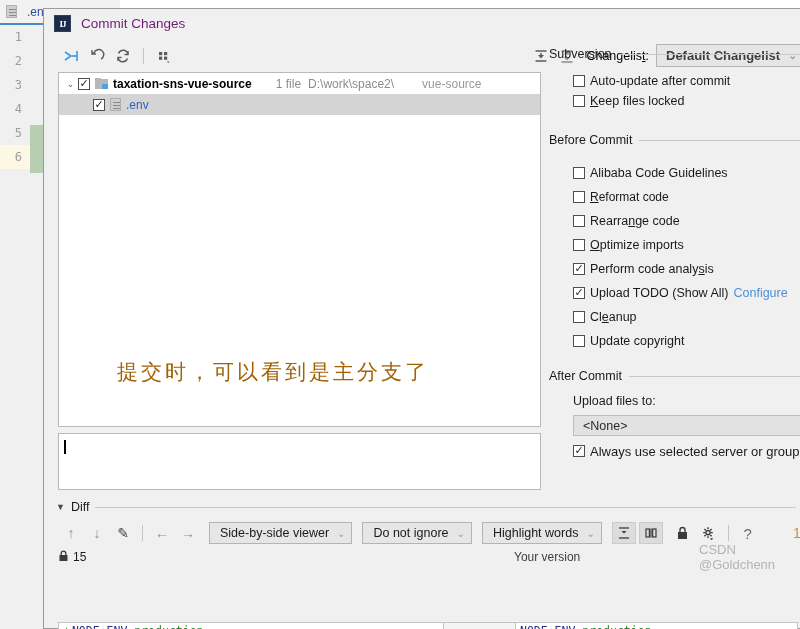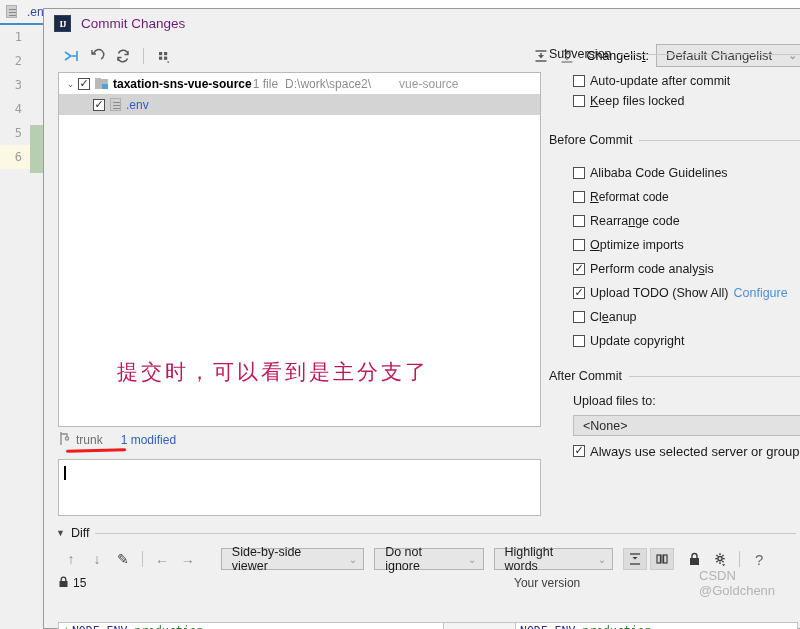--- a/index.html
+++ b/index.html
@@ -65,21 +65,21 @@
   .tb-sep { width:1px; height:16px; background:#c4c4c4; margin: 0 7px; }
   .tb-spacer { flex: 1; }
   .changelist-label { font-size:12.5px; color:#000; margin: 0 7px 0 6px; }
   .changelist-label u { text-decoration: underline; }
   .combo {
     height: 23px; min-width: 148px; background:#e6e6e6;
     border:1px solid #b4b4b4;
     display:flex; align-items:center; justify-content:space-between;
     padding: 0 6px 0 9px; font-size:13px; color:#3c3c3c; font-weight:bold;
   }
-  .combo .cv { font-weight:normal; }
+  .combo .cv { font-weight:bold; }
   .chev { color:#9a9a9a; font-size:10px; margin-left:8px; }
 
   
   .tree {
     margin: 0 0 0 14px; width: 483px; height: 355px;
     background:#ffffff; border:1px solid #b9b9b9; position:relative;
     overflow:hidden;
   }
   .tree-row {
     height: 21px; display:flex; align-items:center; padding-left:4px; gap:0;
@@ -103,29 +103,29 @@
   .ico-folder .f3 { position:absolute; left:7px; top:6px; width:6px; height:5px; background:#4fa3dd; }
   .ico-file {
     width:11px; height:13px; margin-right:5px; background:#cfcfcf;
     border:1px solid #b0b0b0; position:relative; flex:none;
   }
   .ico-file::after {
     content:""; position:absolute; left:2px; top:3px; width:7px; height:1px;
     background:#8a8a8a; box-shadow: 0 3px 0 #8a8a8a, 0 6px 0 #8a8a8a;
   }
   .node-name { font-weight:bold; color:#000; }
-  .node-meta { color:#8c8c8c; margin-left:1px; font-weight:normal; }
+  .node-meta { color:#8c8c8c; margin-left:24px; font-weight:normal; }
   .node-right { color:#9a9a9a; margin-left:28px; }
   .file-name { color:#2f5fc4; }
   .indent { width: 30px; flex:none; }
 
   
   .annotation {
     position:absolute; left:58px; top:285px;
-    color:#be185d; font-size:21px; letter-spacing:3px;
+    color:#a16207; font-size:21px; letter-spacing:3px;
     font-family:"DejaVu Sans", sans-serif; white-space:nowrap;
   }
 
   
   .branch-row {
     margin-left:14px; height:26px; display:flex; align-items:center; gap:0;
     font-size:12px; position:relative; width:483px;
   }
   .branch-name { color:#6f6f6f; margin-left:5px; }
   .modified-link { color:#2f5fc4; margin-left:18px; }
@@ -293,53 +293,41 @@
       </div>
       <div class="tree-row selected">
         <span class="indent"></span>
         <span class="cbx checked"></span>
         <span class="ico-file"></span>
         <span class="file-name">.env</span>
       </div>
       <div class="annotation">提交时，可以看到是主分支了</div>
     </div>
 
-    <div class="branch-row">
-      <span>
-        <svg width="13" height="15" viewBox="0 0 13 15" aria-hidden="true">
-          <path d="M3 1 L3 14" stroke="#8d8d8d" stroke-width="1.4" fill="none"></path>
-          <path d="M3 3 L9 3 L9 6" stroke="#8d8d8d" stroke-width="1.4" fill="none"></path>
-          <circle cx="9" cy="7.5" r="1.6" fill="none" stroke="#8d8d8d" stroke-width="1.3"></circle>
-        </svg>
-      </span>
-      <span class="branch-name">trunk</span>
-      <span class="modified-link">1 modified</span>
-      <span class="red-underline"></span>
-    </div>
 
 
     <div class="msgbox">
       <span class="caret"></span>
 
     </div>
 
     <div class="diff-hdr">
       <span class="tri">▼</span>
       <span>Diff</span>
       <span class="line"></span>
     </div>
 
     <div class="diff-toolbar">
       <div class="dt-ico">↑</div>
       <div class="dt-ico">↓</div>
       <div class="dt-ico dark">✎</div>
       <div class="dt-sep"></div>
       <div class="dt-ico">←</div>
       <div class="dt-ico">→</div>
-      <div class="dcombo" style="margin-left:20px">
+      <div class="dcombo" style="margin-left:8px">
         <span>Side-by-side viewer</span>
         <span class="chev">⌄</span>
       </div>
       <div class="dcombo">
         <span>Do not ignore</span>
         <span class="chev">⌄</span>
       </div>
       <div class="dcombo">
         <span>Highlight words</span>
         <span class="chev">⌄</span>

